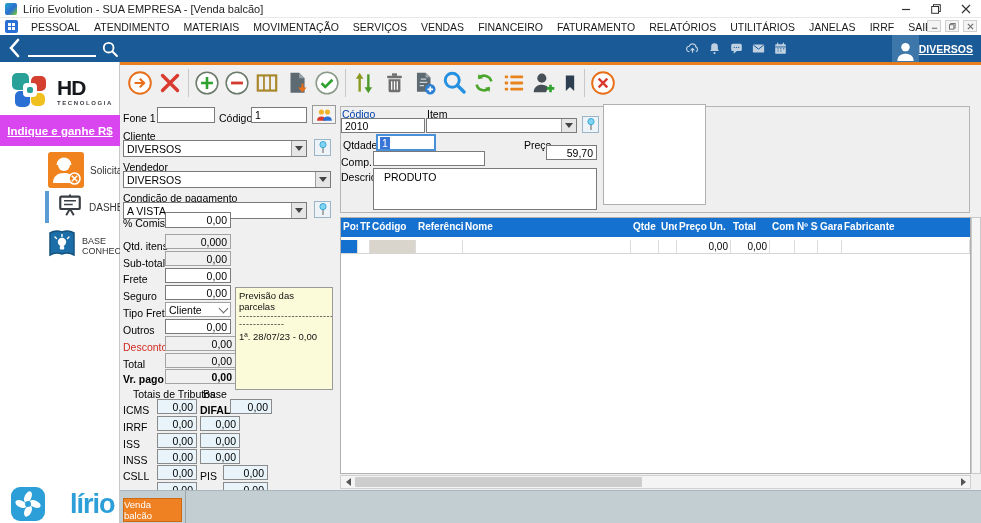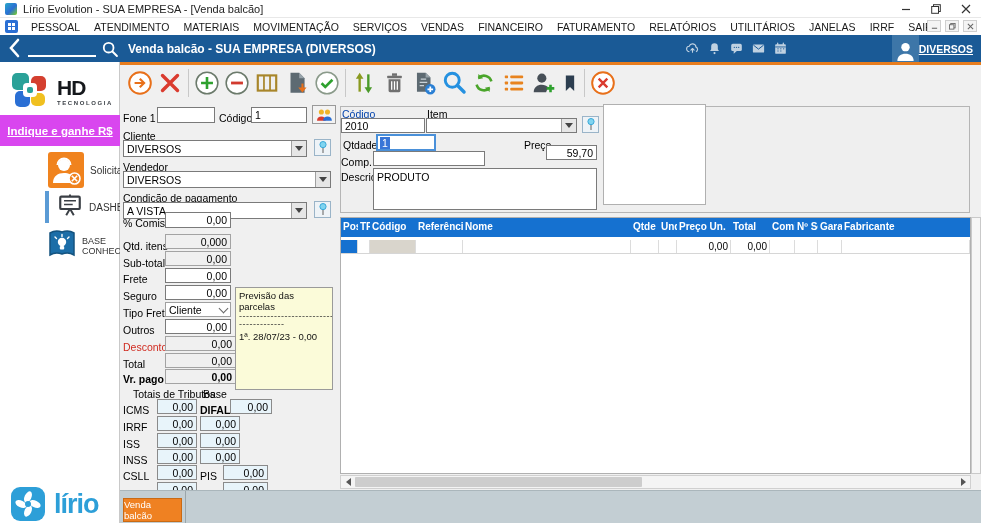--- a/index.html
+++ b/index.html
@@ -41,21 +41,21 @@
   .hdtxt .hd { font-size:21px; font-weight:bold; color:#15181c; line-height:24px; letter-spacing:-1px;}
   .hdtxt .sub { font-size:6px; letter-spacing:1.6px; color:#3a3f45; font-weight:bold; }
   .banner { position:absolute; left:0; top:53px; width:120px; height:31px; background:#d946ef; color:#fff; font-size:11.5px; font-weight:bold; text-decoration:underline; display:flex; align-items:center; justify-content:center; cursor:pointer; }
   .side-item { position:absolute; left:0; width:120px; display:flex; align-items:center; cursor:pointer;margin-left:43px; }
   .side-label { font-size:10px; color:#333; margin-left:6px; }
   .helpicon { width:36px; height:36px; margin-left:5px; background:#f0831e; border-radius:3px; position:relative; flex:none; }
   .dashwrap { display:flex; align-items:center; }
   .bluebar { width:4px; height:32px; background:#5b9bd5; margin-right:8px; }
   .kbicon { width:28px; height:34px; margin-left:5px; flex:none; }
   .liriologo { position:absolute; left:10px; top:424px; display:flex; align-items:center; }
-  .lirio-name { font-size:27px; font-weight:bold; color:#2d9fd8; margin-left:8px; letter-spacing:-1px; }
+  .lirio-name { font-size:27px; font-weight:bold; color:#2d9fd8; margin-left:24px; letter-spacing:-1px; }
 
   
   .toolbar { position:absolute; left:120px; top:62px; width:861px; height:38px; background:#f0f0f0; border-top:3px solid #e87d1e; display:flex; align-items:center; padding-left:5px; }
   .tbtn { width:30px; height:30px; display:flex; align-items:center; justify-content:center; cursor:pointer; flex:none; }
   .tsep { width:1px; height:28px; background:#c8c8c8; margin:0 3px; flex:none; }
 
   
   .workarea { position:absolute; left:120px; top:100px; width:861px; height:390px; background:#f0f0f0; }
 
   .lbl { position:absolute; font-size:10.5px; color:#000; white-space:nowrap; }
@@ -76,21 +76,21 @@
   .parcelbox { position:absolute; left:115px; top:187px; width:98px; height:103px; background:#fbfbd9; border:1px solid #9a9a9a; padding:2px 3px; overflow:hidden; }
   .parcelbox .pt { font-size:9.5px; color:#111; }
   .parcelbox .ps { font-size:9px; color:#333; letter-spacing:.5px; line-height:8px; white-space:nowrap; }
   .parcelbox .pe { font-size:9.5px; color:#111; margin-top:3px; }
 
   
   .entrypanel { position:absolute; left:220px; top:6px; width:630px; height:107px; background:#efefef; border:1px solid #b5b5b5; }
   .linklbl { color:#0645ad; text-decoration:underline; cursor:pointer; }
   .focusinp { position:absolute; border:2px solid #4a90d9; background:#fff; display:flex; align-items:center; padding:0 2px; }
   .selstate { background:#3875d7; color:#fff; font-size:10.5px; padding:0 2px; }
-  .descbox { position:absolute; border:1px solid #7a7a7a; background:#fff; font-size:10.5px; padding:2px 3px; }
+  .descbox { position:absolute; border:1px solid #7a7a7a; background:#fff; font-size:10.5px; padding:2px 10px; }
   .listbox { position:absolute; left:483px; top:4px; width:103px; height:101px; background:#fff; border:1px solid #b0b0b0; }
 
   
   .grid { position:absolute; left:220px; top:117px; width:631px; height:257px; background:#fff; border:1px solid #b0b0b0; }
   .ghead { display:flex; height:19px; background:#1571d0; }
   .ghead .gc { color:#fff; font-size:10px; font-weight:bold; padding:3px 0 0 2px; overflow:hidden; white-space:nowrap; }
   .grow { display:flex; height:14px; border-bottom:1px solid #d6d6d6; margin-top:3px; }
   .grow .gc { border-right:1px solid #dcdcdc; font-size:10px; padding:1px 2px 0 2px; overflow:hidden; white-space:nowrap; }
   .c0{width:17px;flex:none}.c1{width:12px;flex:none}.c2{width:46px;flex:none}.c3{width:47px;flex:none}
   .c4{width:168px;flex:none}.c5{width:28px;flex:none}.c6{width:18px;flex:none}.c7{width:54px;flex:none}
@@ -179,21 +179,20 @@
     <span class="back">
       <svg width="16" height="22" viewBox="0 0 16 22" fill="none">
           <path d="M12 3L5 11l7 8" stroke="#fff" stroke-width="2.6" stroke-linecap="round"></path>
         </svg></span>
     <input class="searchline" value="" style="">
     <span class="mag">
       <svg width="18" height="18" viewBox="0 0 20 20" fill="none">
           <circle cx="8.5" cy="8.5" r="5.4" stroke="#fff" stroke-width="2"></circle>
           <path d="M12.7 12.7l5 5" stroke="#fff" stroke-width="2.2" stroke-linecap="round"></path>
         </svg></span>
-    <span class="htitle">Venda balcão - SUA EMPRESA (DIVERSOS)</span>
     <span class="hicons">
       <svg width="15" height="15" viewBox="0 0 24 24" fill="none">
           <path d="M7 17a4.3 4.3 0 0 1-.3-8.6 5.6 5.6 0 0 1 10.9 1.4A3.8 3.8 0 0 1 17.5 17" stroke="#fff" stroke-width="1.8"></path>
           <path d="M12 18v-6m0 0l-2.6 2.6M12 12l2.6 2.6" stroke="#fff" stroke-width="1.8" stroke-linecap="round"></path>
         </svg>
       <svg width="15" height="15" viewBox="0 0 24 24">
           <path d="M12 3.5a5.3 5.3 0 0 1 5.3 5.3v4.2l1.8 3H4.9l1.8-3V8.8A5.3 5.3 0 0 1 12 3.5z" fill="#fff"></path>
           <circle cx="12" cy="19.4" r="1.7" fill="#fff"></circle>
         </svg>
       <svg width="15" height="15" viewBox="0 0 24 24">

